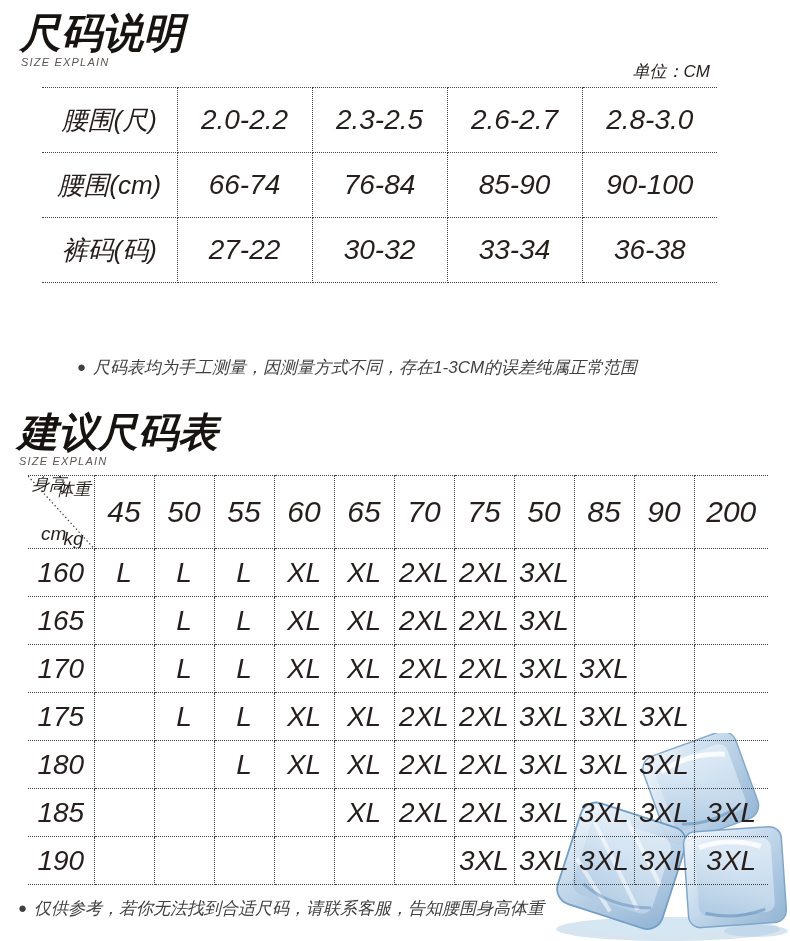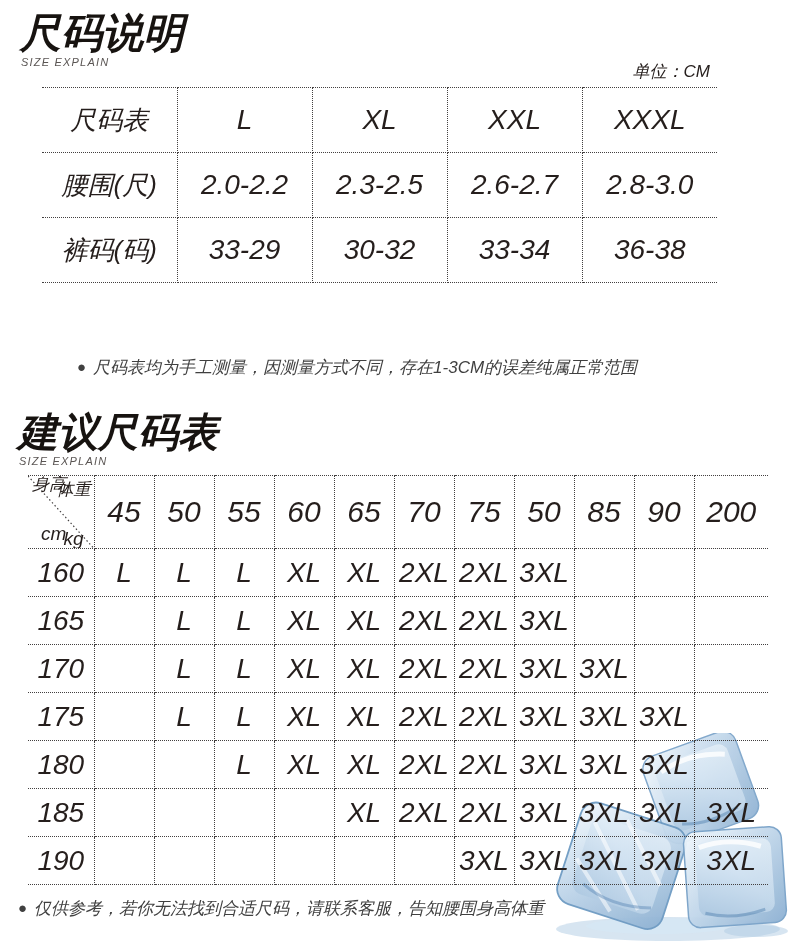--- a/index.html
+++ b/index.html
@@ -65,36 +65,36 @@
   <table class="t1">
     <colgroup>
         <col style="width:135px">
         <col style="width:135px">
         <col style="width:135px">
         <col style="width:135px">
         <col style="width:135px">
       </colgroup>
     <tbody>
       <tr>
-        <td class="cjk">尺码表</td>
-        <td>L</td>
-        <td>XL</td>
-        <td>XXL</td>
-        <td>XXXL</td>
-      </tr>
-      <tr>
         <td class="cjk">腰围(尺)</td>
         <td>2.0-2.2</td>
         <td>2.3-2.5</td>
         <td>2.6-2.7</td>
         <td>2.8-3.0</td>
       </tr>
       <tr>
+        <td class="cjk">腰围(cm)</td>
+        <td>66-74</td>
+        <td>76-84</td>
+        <td>85-90</td>
+        <td>90-100</td>
+      </tr>
+      <tr>
         <td class="cjk">裤码(码)</td>
-        <td>33-29</td>
+        <td>27-22</td>
         <td>30-32</td>
         <td>33-34</td>
         <td>36-38</td>
       </tr>
     </tbody>
   </table>
 
   <div class="note note1">
     <span class="bullet">●</span><span>尺码表均为手工测量，因测量方式不同，存在1-3CM的误差纯属正常范围</span>
   </div>

